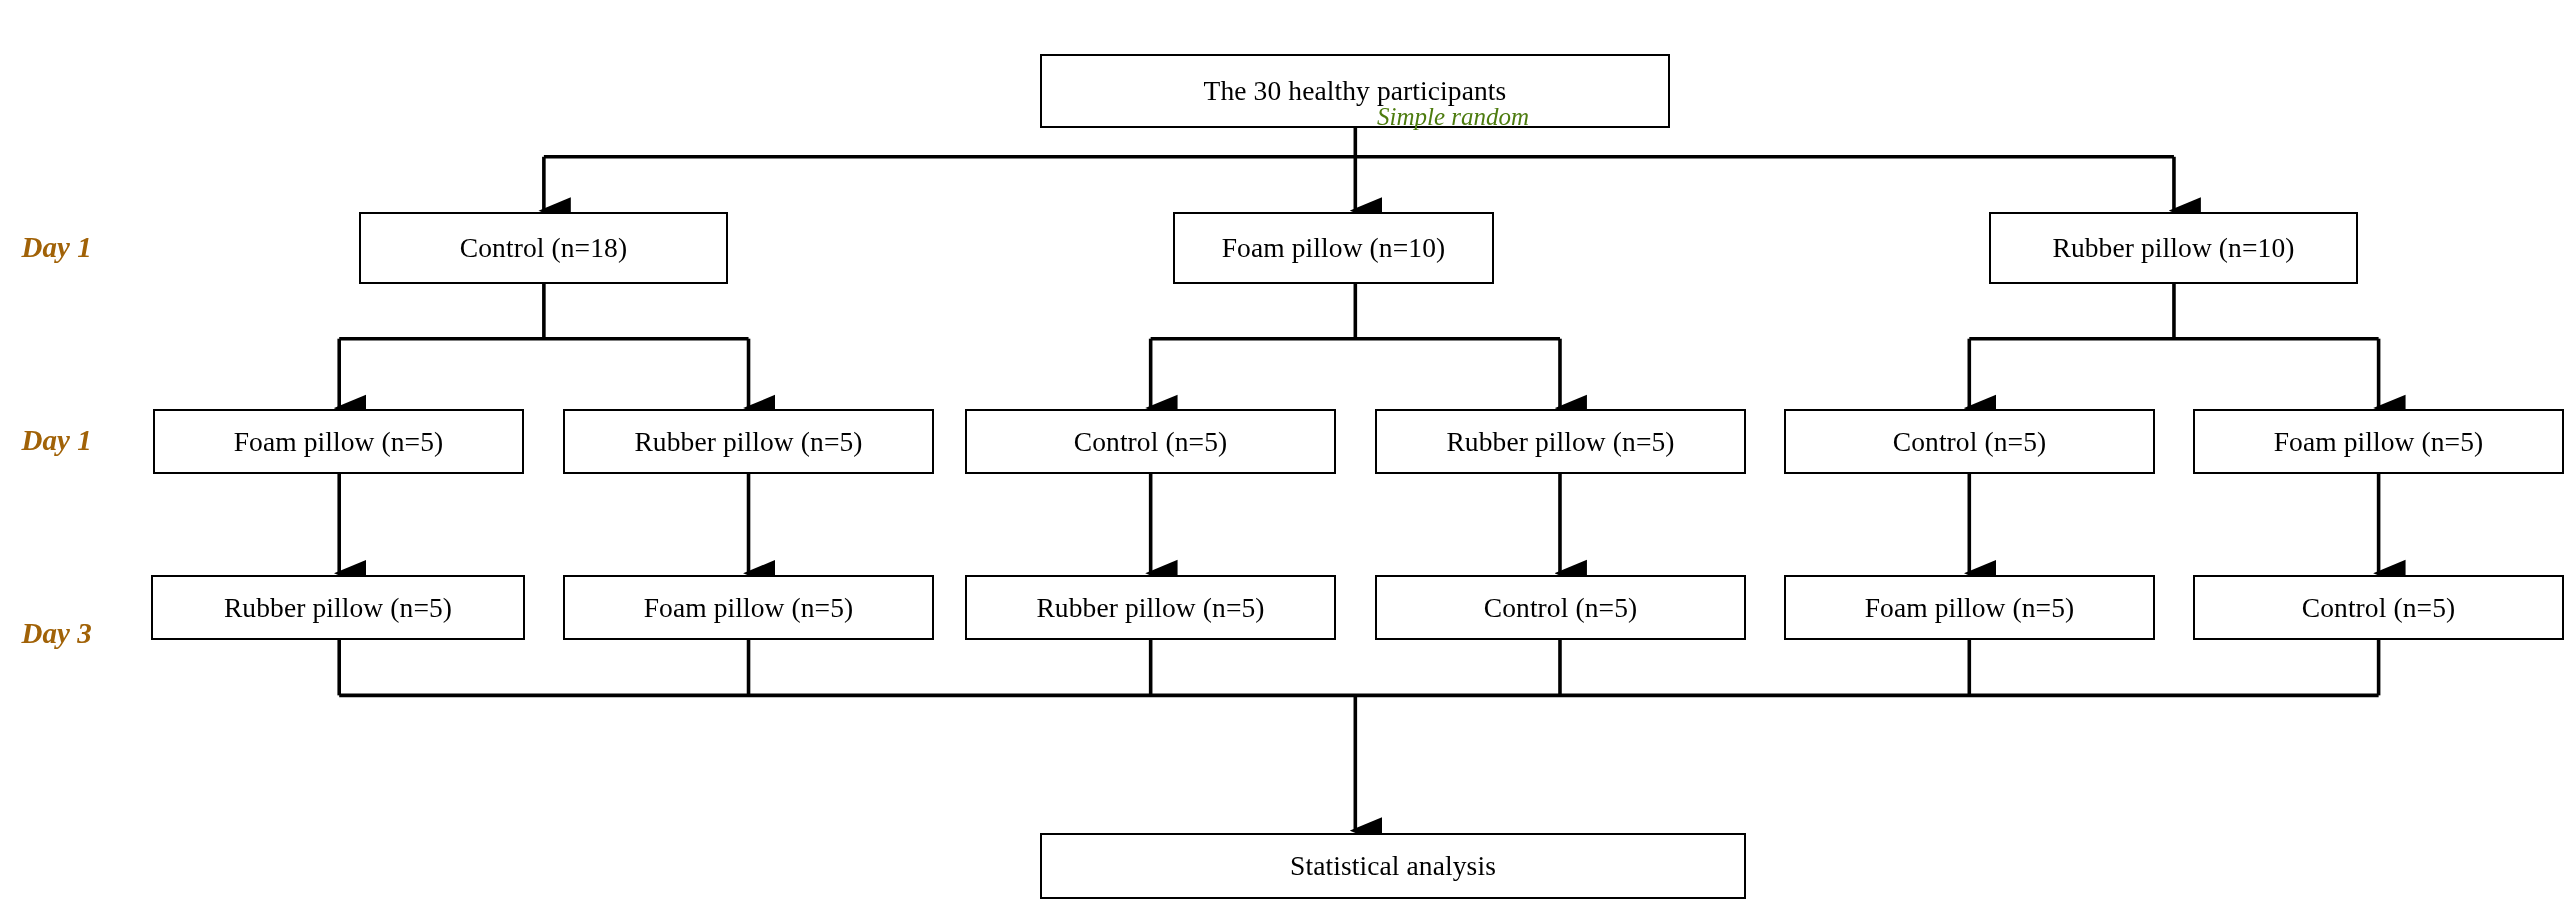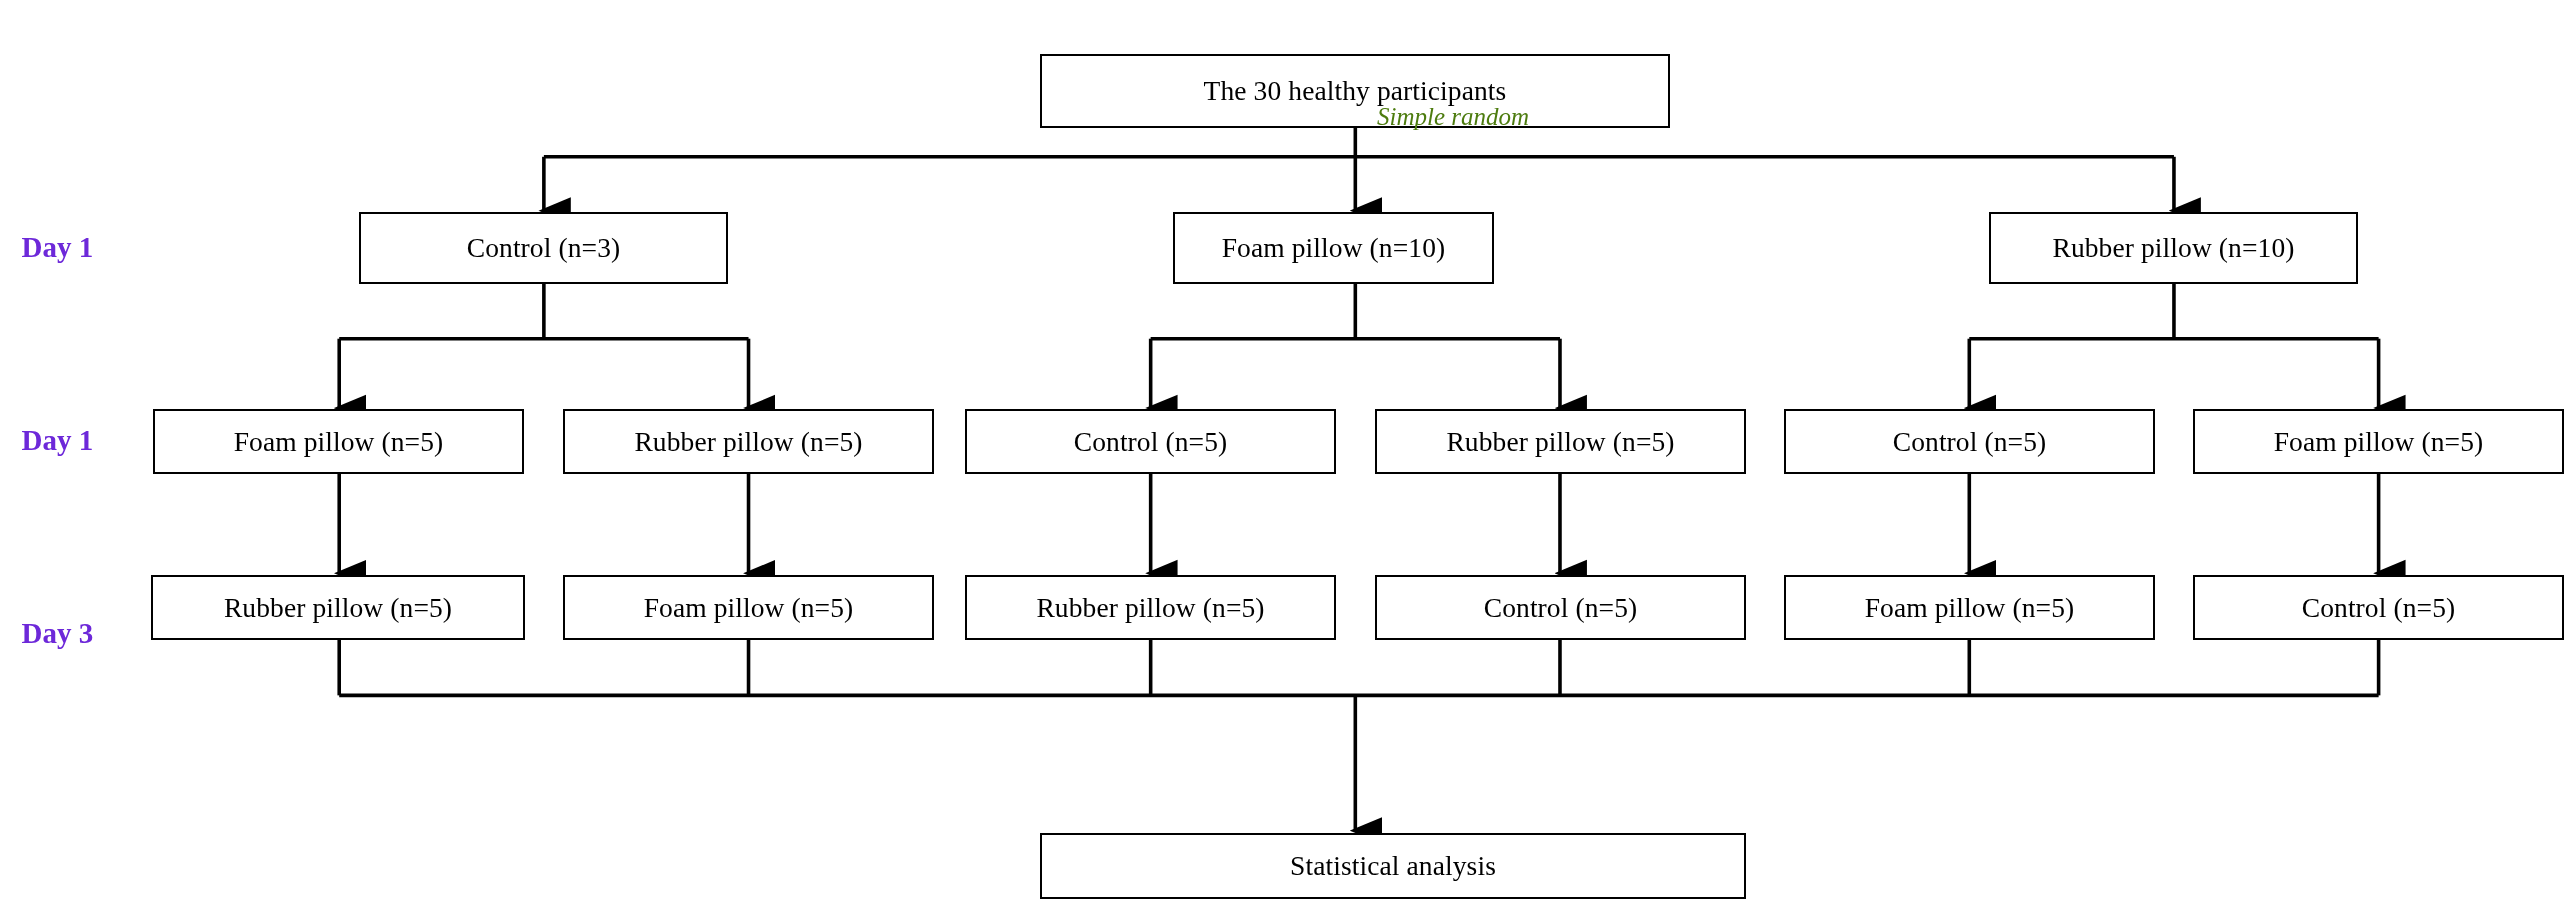--- a/index.html
+++ b/index.html
@@ -14,23 +14,24 @@
     display:flex;align-items:center;justify-content:center;
     font-size:27.5px;
     color:#000;
     line-height:1;
     white-space:nowrap;
     letter-spacing:0.1px;
   }
   .node.thick{border-width:2.4px;}
   .daylabel{
     position:absolute;
+    font-style:italic;
     font-weight:bold;
     font-size:29px;
-    color:#6d28d9;
+    color:#a16207;
     white-space:nowrap;
   }
   .edgelabel{
     position:absolute;
     font-style:italic;
     font-size:25px;
     color:#4d7c0f;
     white-space:nowrap;
   }
 </style>
@@ -92,21 +93,21 @@
     <span>The 30 healthy participants</span>
   </div>
 
   <div class="edgelabel" style="left:1377px;top:103px;">Simple random</div>
 
   <div class="daylabel" style="left:21.6px;top:231px;">Day 1</div>
   <div class="daylabel" style="left:21.6px;top:424px;">Day 1</div>
   <div class="daylabel" style="left:21.6px;top:588px;margin-top:29px;">Day 3</div>
 
   <div class="node thick" style="left:359px;top:212px;width:369px;height:72px;">
-    <span>Control (n=3)</span>
+    <span>Control (n=18)</span>
   </div>
   <div class="node thick" style="left:1173px;top:212px;width:321px;height:72px;">
     <span>Foam pillow (n=10)</span>
   </div>
   <div class="node thick" style="left:1989px;top:212px;width:369px;height:72px;">
     <span>Rubber pillow (n=10)</span>
   </div>
 
   <div class="node thick" style="left:153px;top:409px;width:371px;height:65px;">
     <span>Foam pillow (n=5)</span>

